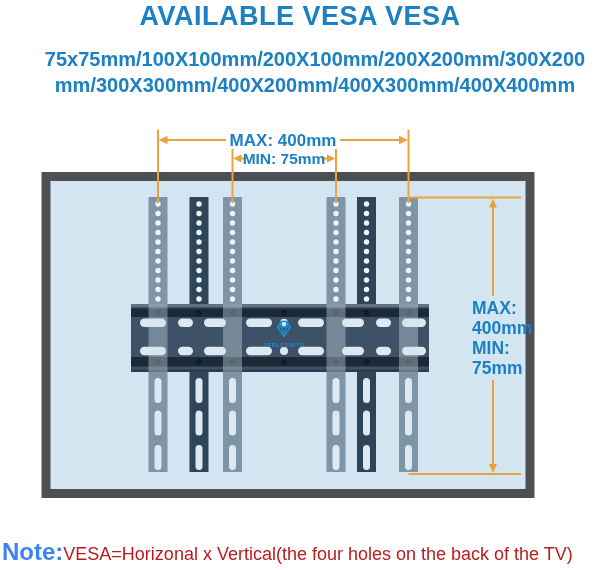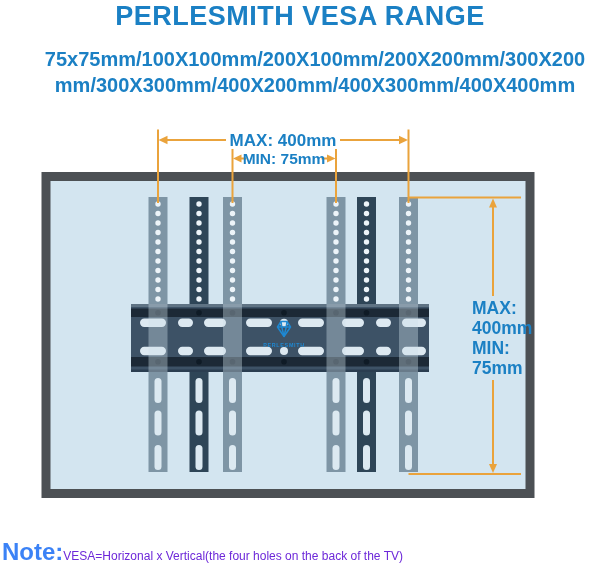--- a/index.html
+++ b/index.html
@@ -16,29 +16,29 @@
     position:absolute;top:46px;left:0;width:600px;
     text-align:center;font-size:20px;line-height:26px;font-weight:700;
     color:#1b80c4;letter-spacing:0;padding-left:15px;
   }
   .diagram-svg{position:absolute;top:0;left:0;}
   .note{
     position:absolute;top:538px;left:2px;right:0;
     display:flex;align-items:baseline;white-space:nowrap;
   }
   .note .note-label{font-size:24px;font-weight:700;color:#3b82f6;}
-  .note .note-text{font-size:12px;font-weight:400;color:#6d28d9;}
+  .note .note-text{font-size:18px;font-weight:400;color:#b91c1c;}
   .dim-text{font-weight:700;fill:#1b80c4;}
 </style>
 </head>
 <body>
 
 <div class="stage">
 
-  <h1 class="title">PERLESMITH VESA RANGE</h1>
+  <h1 class="title">AVAILABLE VESA VESA</h1>
 
   <div class="vesa-sizes">
     <div>75x75mm/100X100mm/200X100mm/200X200mm/300X200</div>
     <div>mm/300X300mm/400X200mm/400X300mm/400X400mm</div>
   </div>
 
   <svg class="diagram-svg" width="600" height="570" viewBox="0 0 600 570">
     <defs>
       <g id="rail">
         <rect x="-9.5" y="0" width="19" height="275"></rect>

